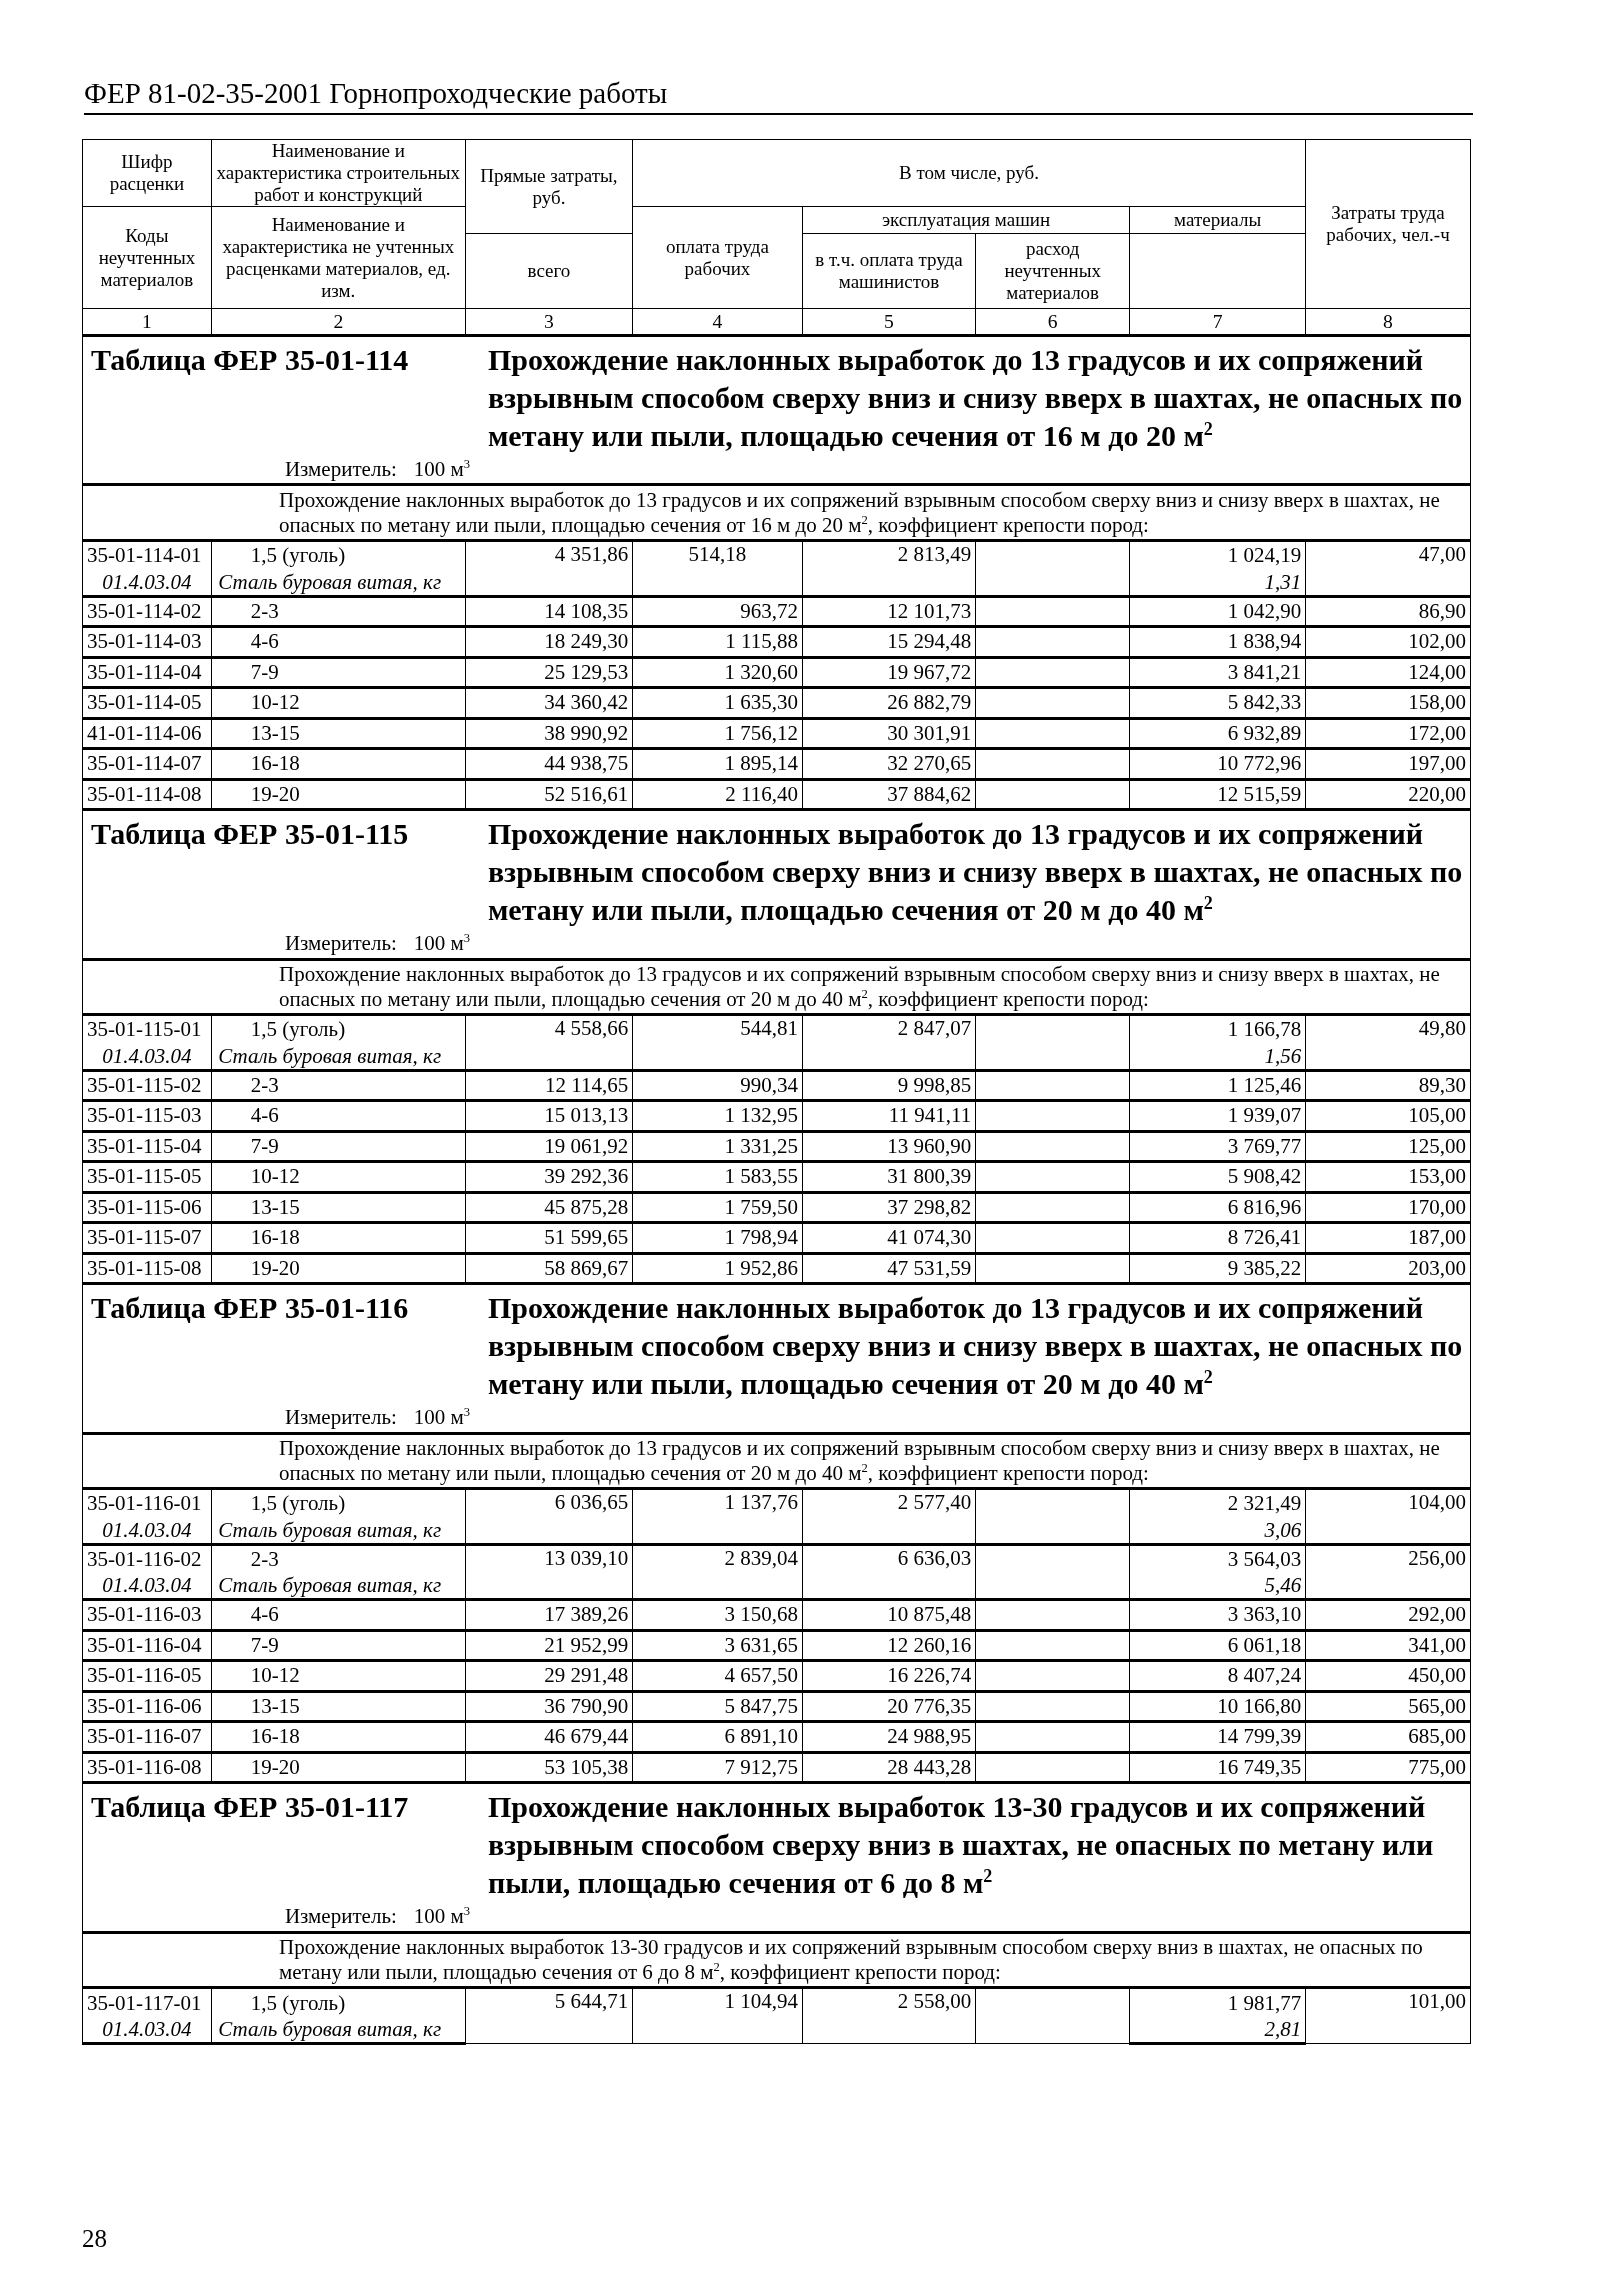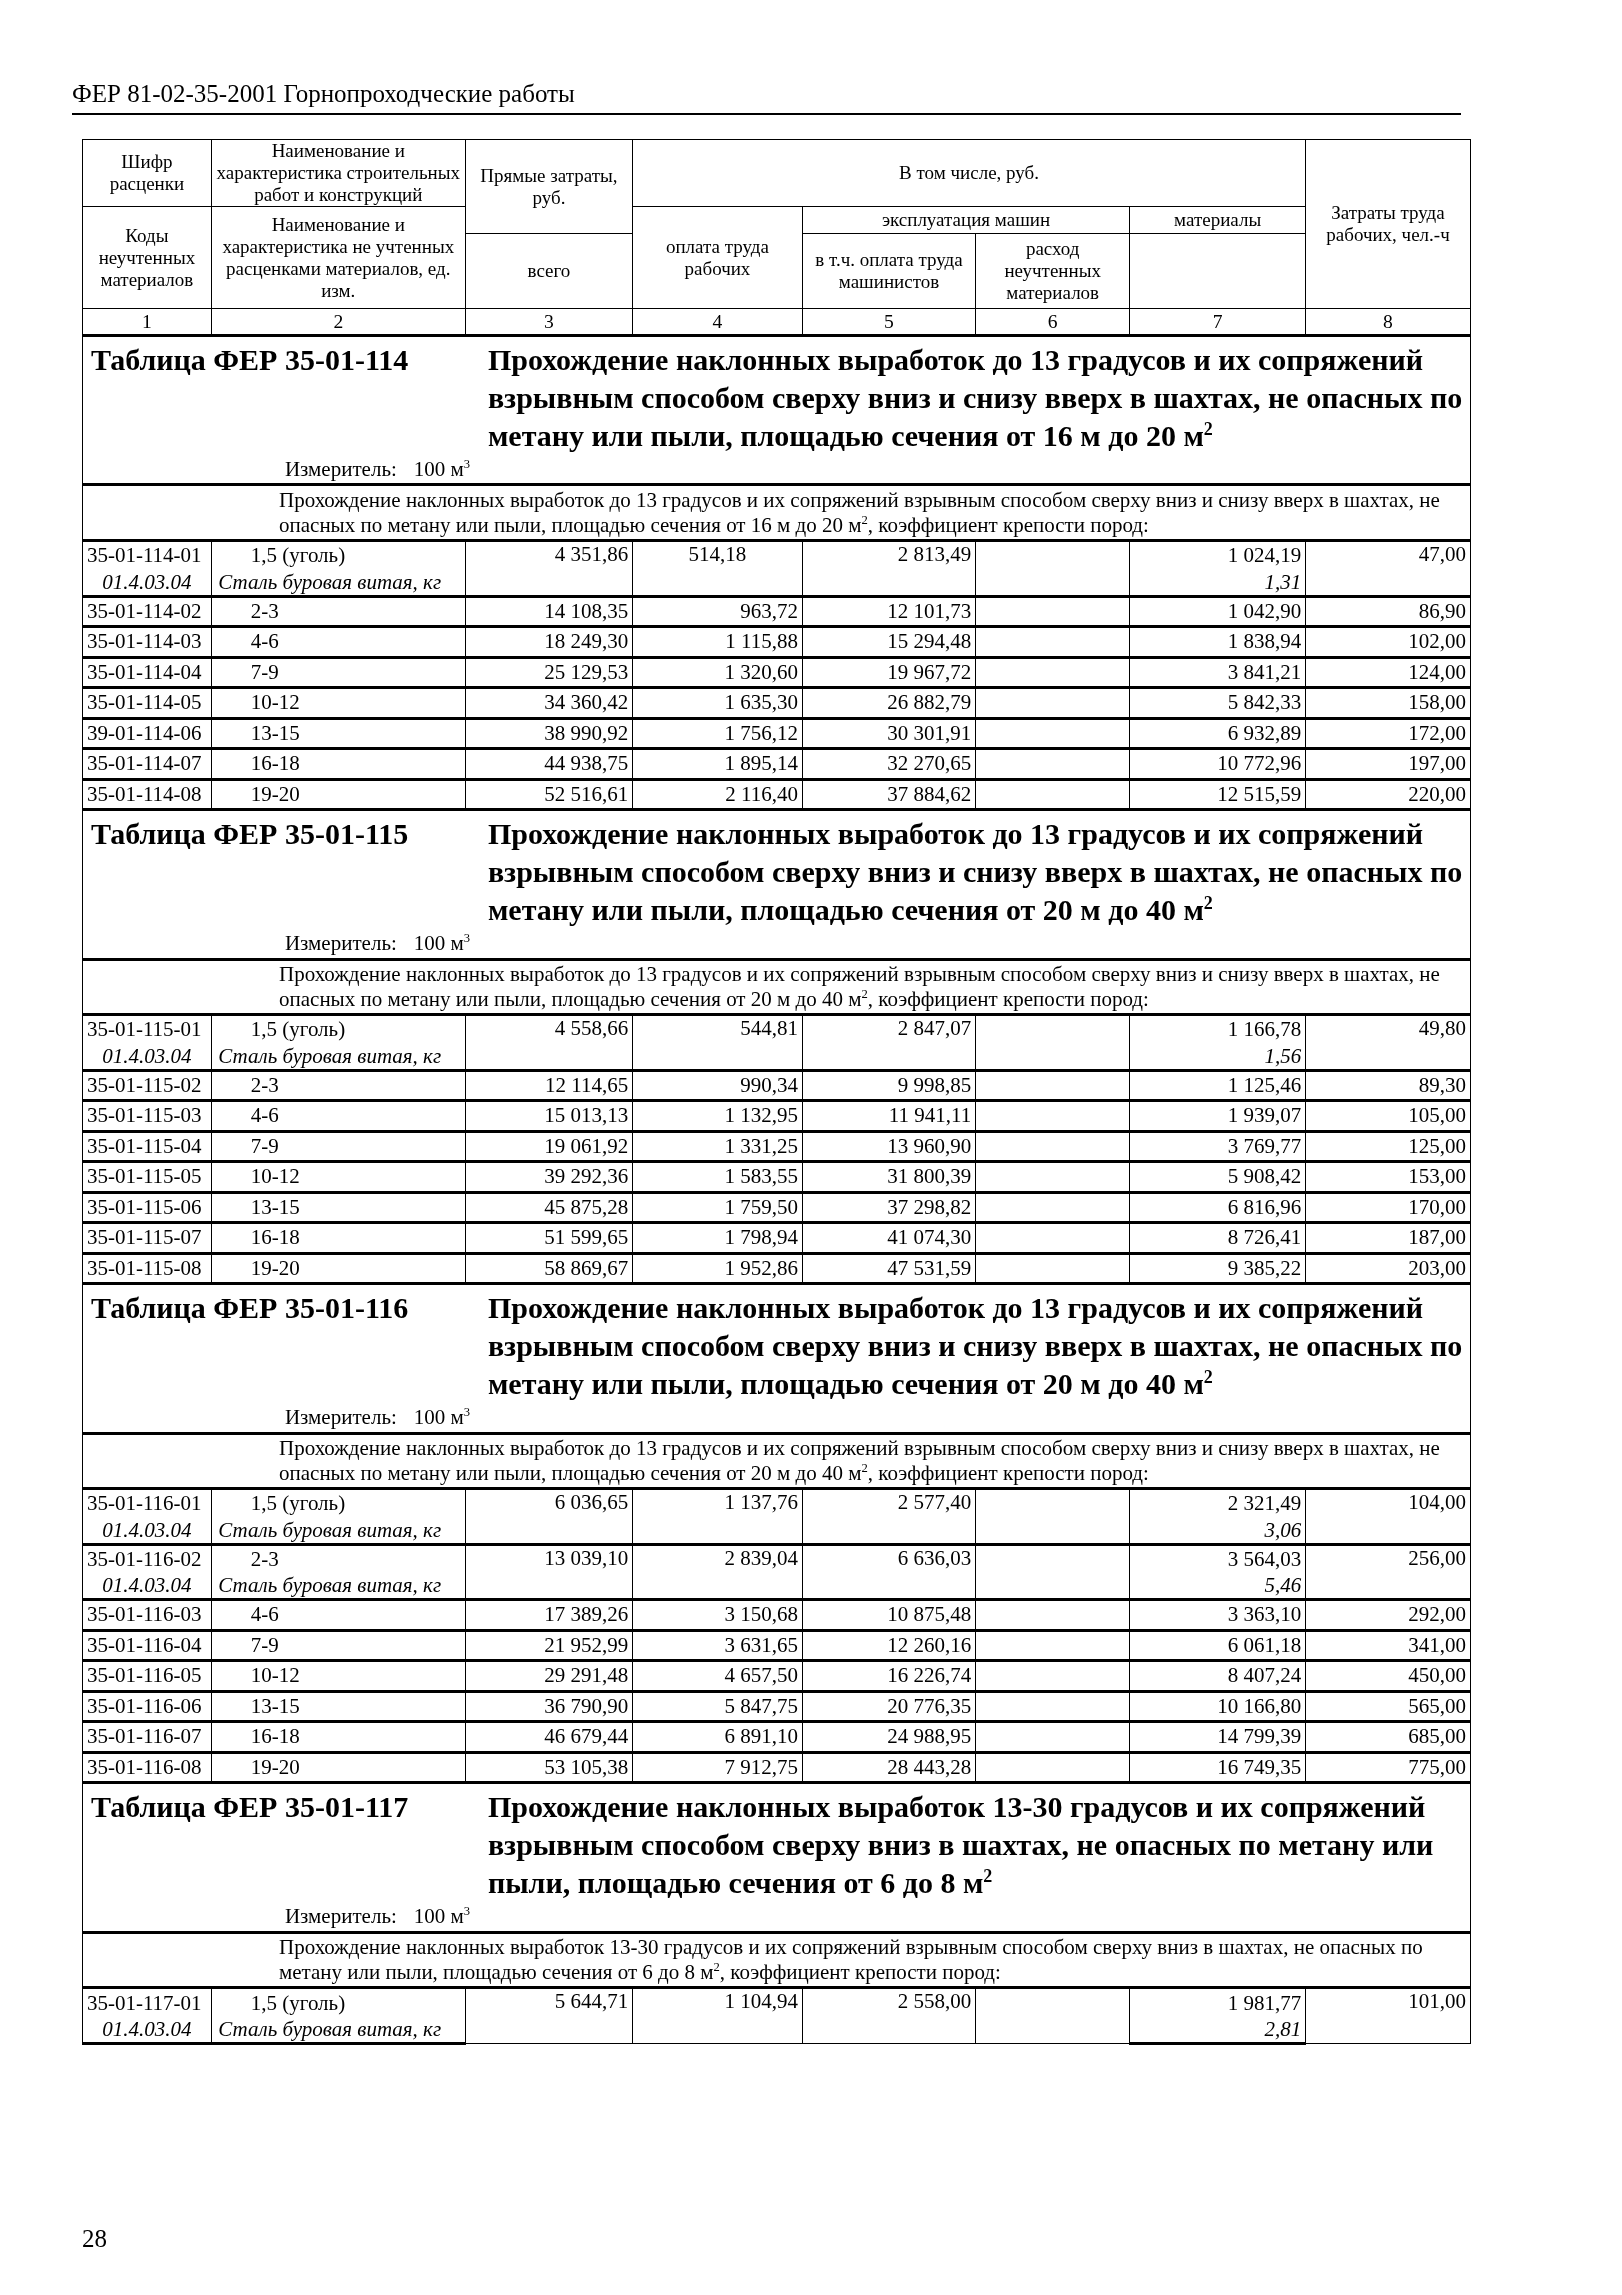--- a/index.html
+++ b/index.html
@@ -1,17 +1,17 @@
 <!DOCTYPE html>
 <html style="font-size:10.5px"><head>
 <meta charset="utf-8">
 <style>
   html, body { margin: 0; padding: 0; background: #ffffff; }
   body { width: 1623px; height: 2295px; position: relative; font-family: "Liberation Serif", "DejaVu Serif", serif; color: #000; }
-  .page-header { position: absolute; left: 72px; top: 79px; width: 1389px; border-bottom: 2px solid #000; padding-bottom: 5.2px; font-size: 25px; line-height: 29px; }
+  .page-header { position: absolute; left: 84px; top: 79px; width: 1389px; border-bottom: 2px solid #000; padding-bottom: 5.2px; font-size: 29px; line-height: 29px; }
   .sheet { position: absolute; left: 82px; top: 139px; width: 1389px; border-collapse: collapse; table-layout: fixed; }
   .sheet td, .sheet th { border: 1.3px solid #000; padding: 0 3.9px; font-weight: normal; font-size: 21px; line-height: 25px; vertical-align: middle; }
   .sheet th { text-align: center; font-size: 19px; line-height: 22px; }
   .colnum td { text-align: center; font-size: 19.6px; height: 23.6px; border-bottom: 3.3px solid #000; }
   .thick-top td { border-top: 3.3px solid #000; }
   .r { text-align: right; }
   .c { text-align: center; }
   .title-cell { padding: 3.9px 6.5px 1.3px 7.9px !important; }
   .title-grid { display: grid; grid-template-columns: 397px 1fr; font-weight: bold; font-size: 30px; line-height: 38px; }
   .title-grid .t-label { white-space: nowrap; }
@@ -137,21 +137,21 @@
         <td class="code">35-01-114-05</td>
         <td class="name">10-12</td>
         <td class="r">34 360,42</td>
         <td class="r">1 635,30</td>
         <td class="r">26 882,79</td>
         <td class="r"></td>
         <td class="r">5 842,33</td>
         <td class="r">158,00</td>
       </tr>
       <tr class="thick-top rowline">
-        <td class="code">39-01-114-06</td>
+        <td class="code">41-01-114-06</td>
         <td class="name">13-15</td>
         <td class="r">38 990,92</td>
         <td class="r">1 756,12</td>
         <td class="r">30 301,91</td>
         <td class="r"></td>
         <td class="r">6 932,89</td>
         <td class="r">172,00</td>
       </tr>
       <tr class="thick-top rowline">
         <td class="code">35-01-114-07</td>

